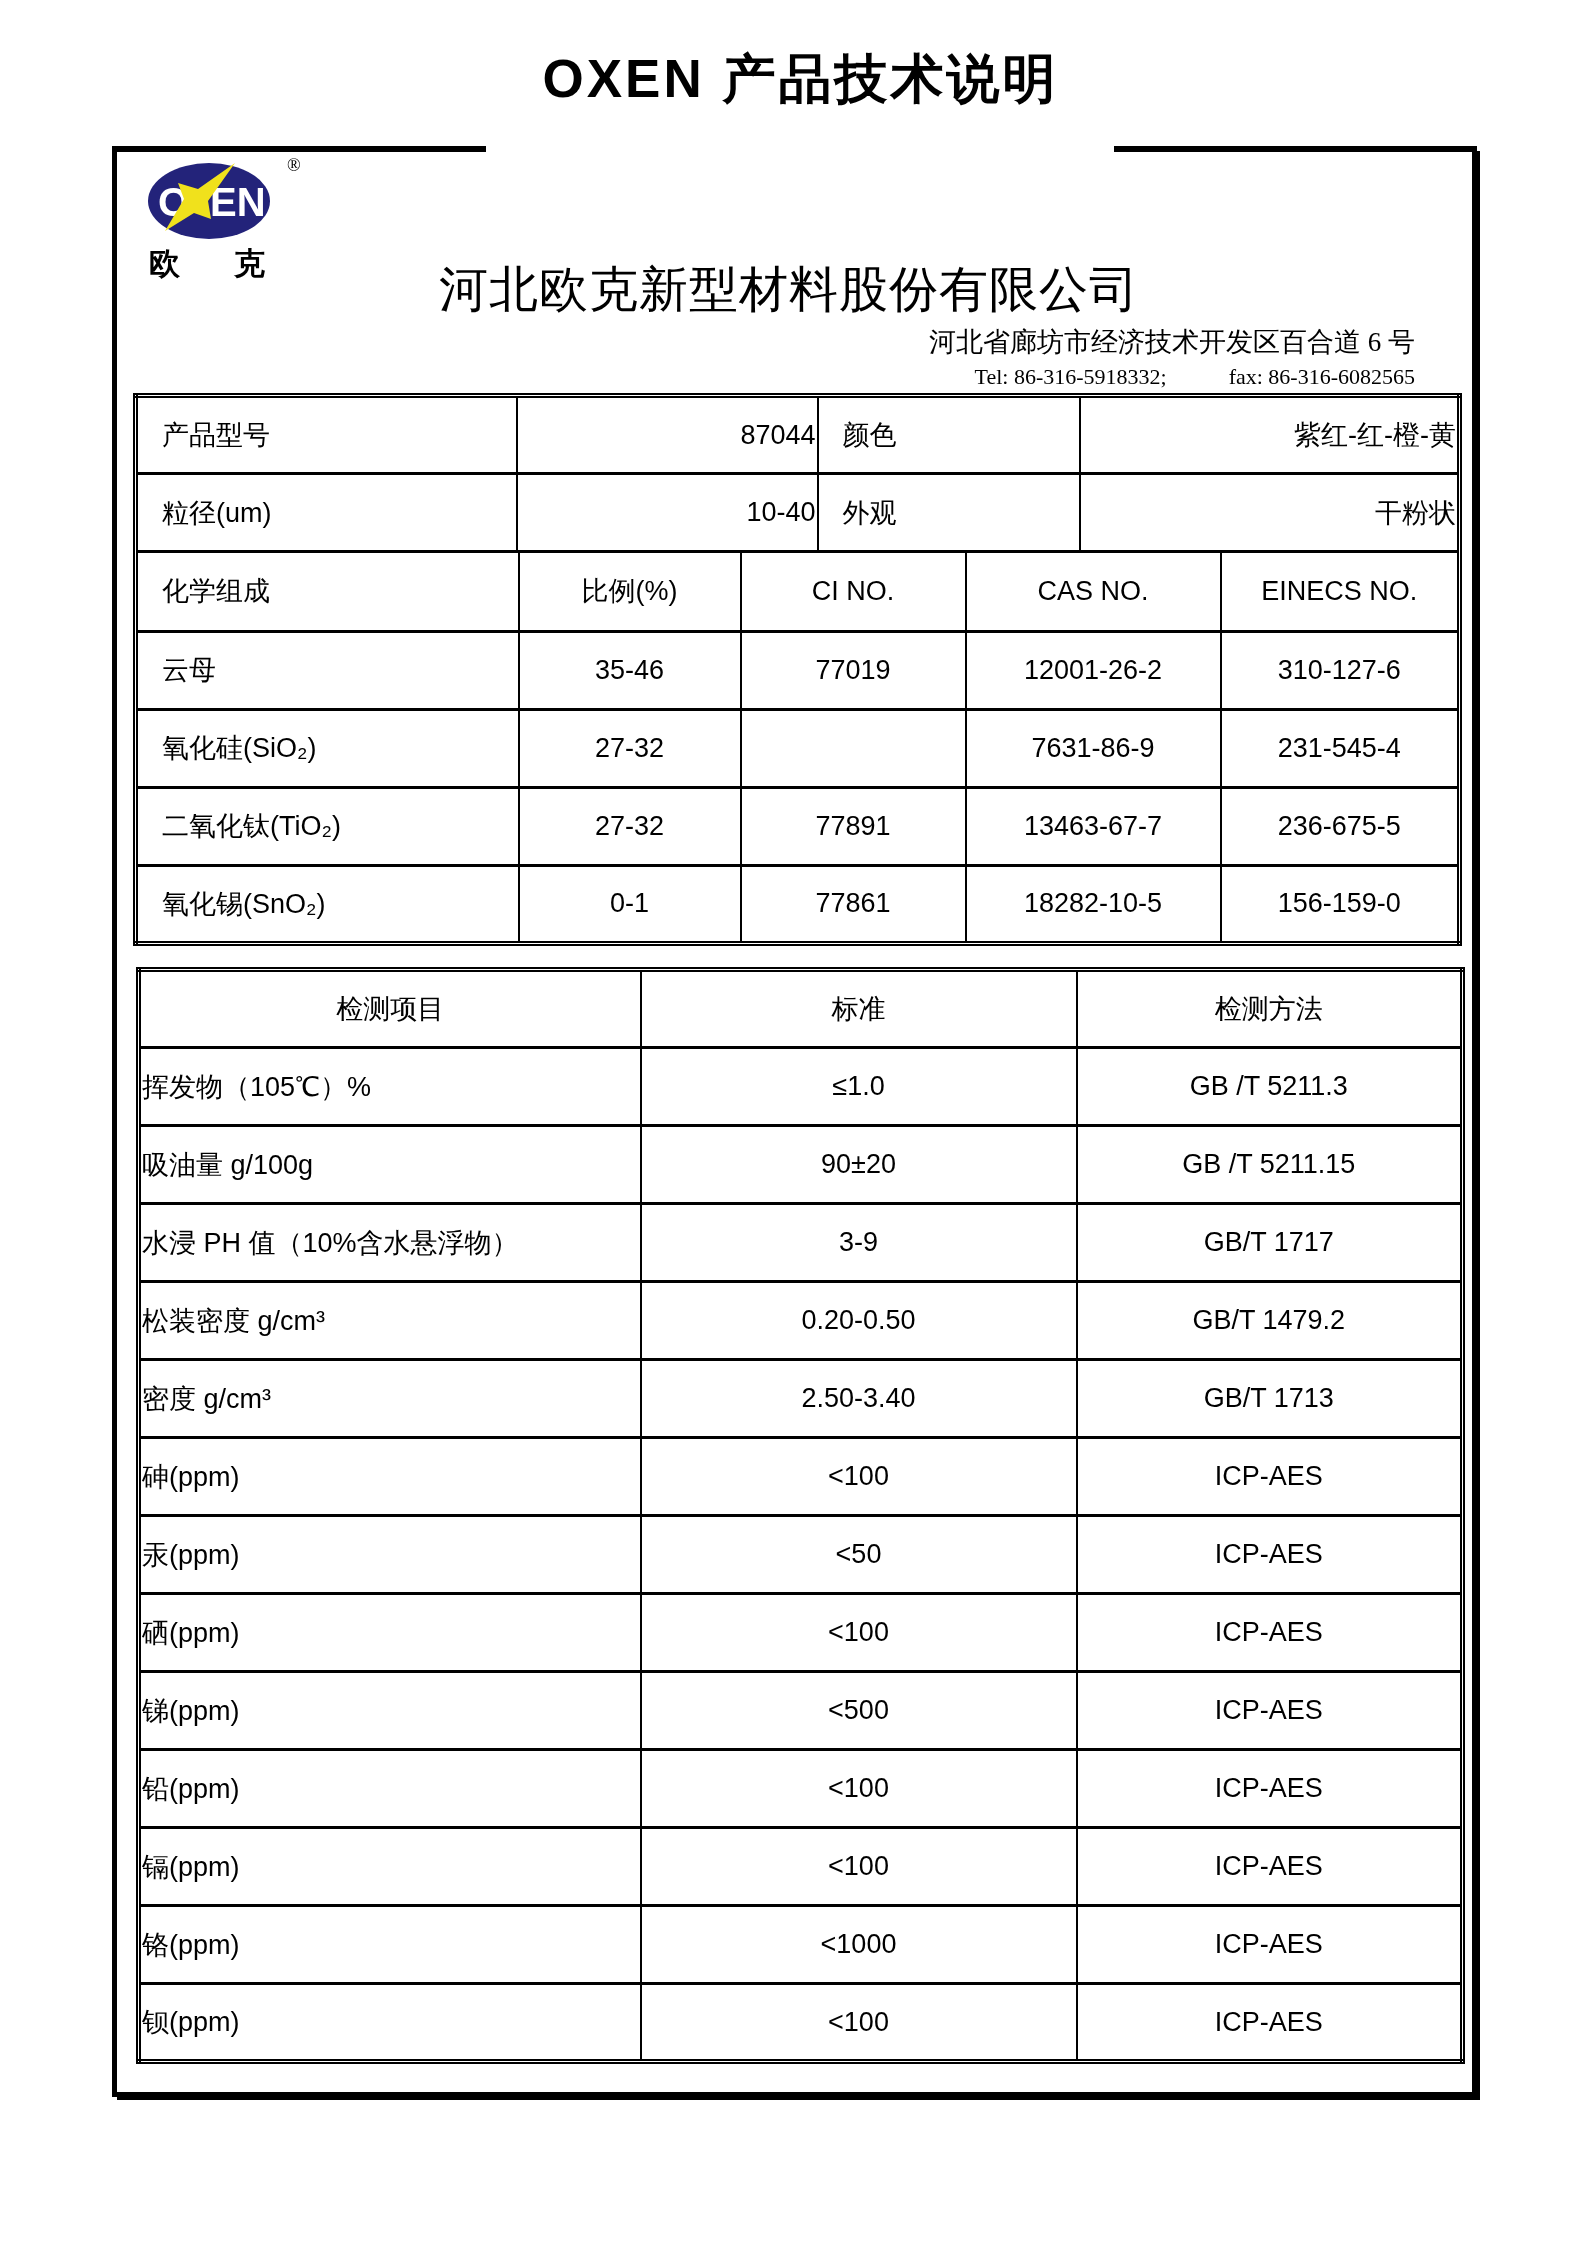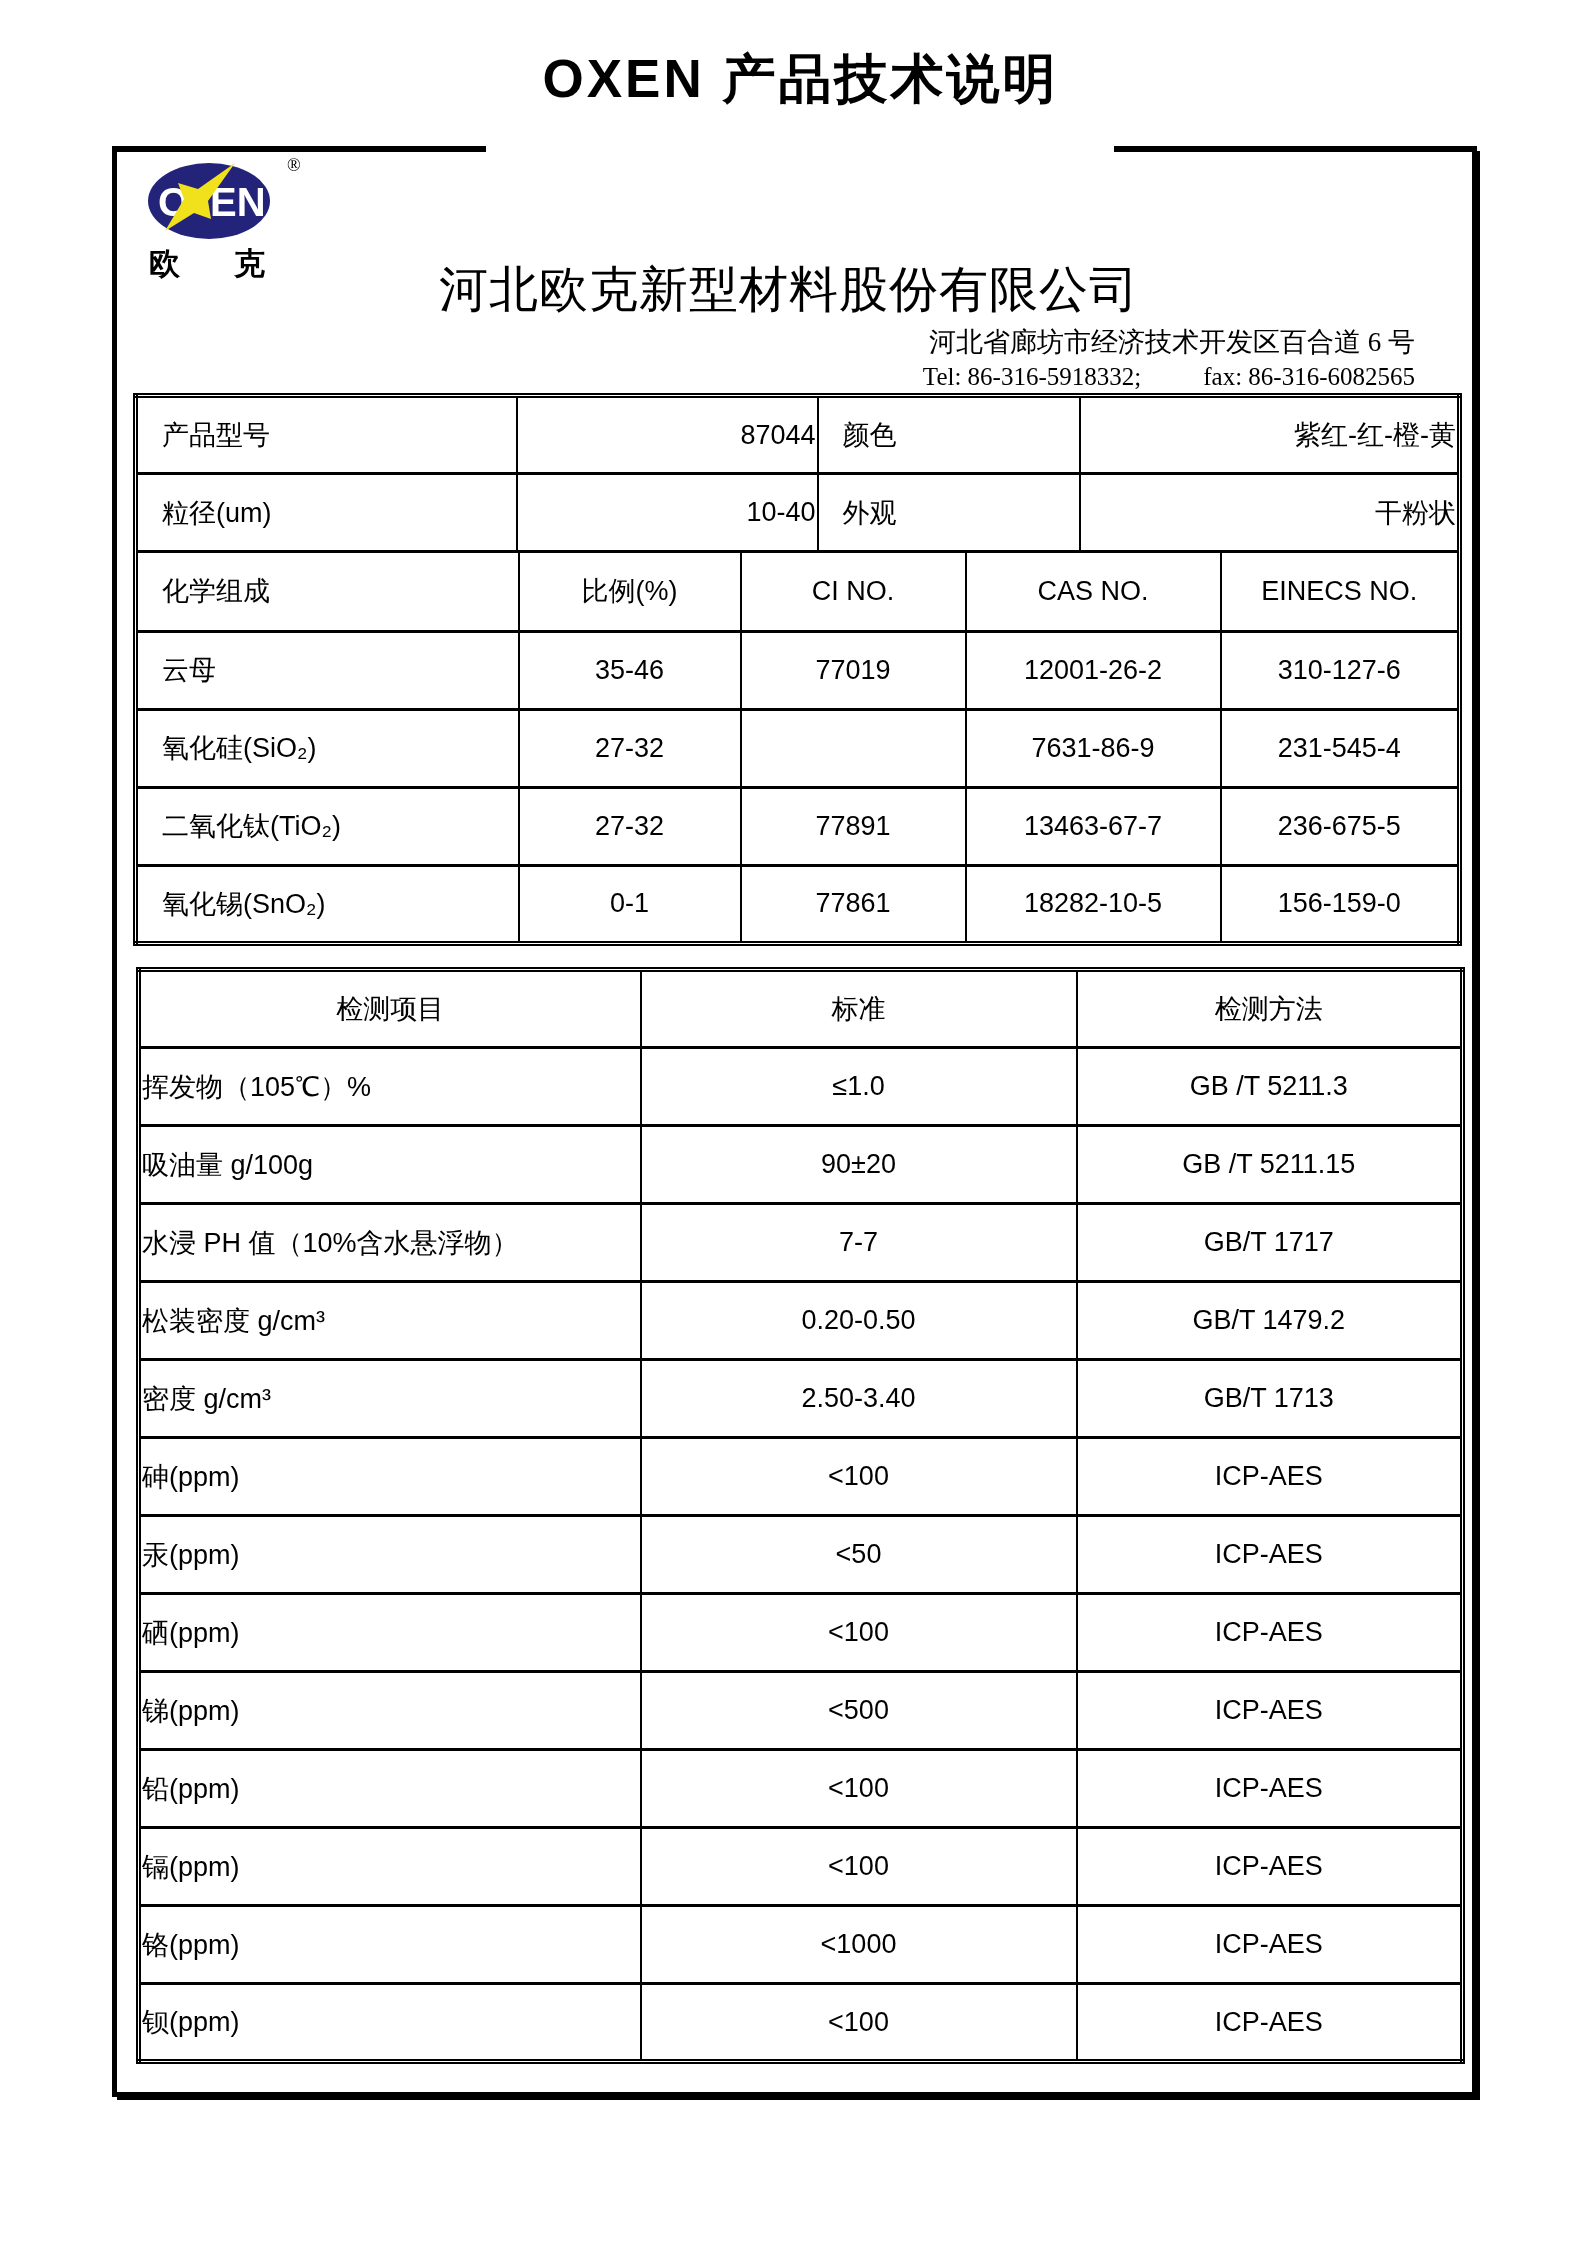--- a/index.html
+++ b/index.html
@@ -26,21 +26,21 @@
   .logo-cjk{display:flex;justify-content:space-between;width:116px;padding:0 2px;
     margin-top:6px;font-size:31px;font-weight:bold;line-height:34px;}
   
   .company-name{
     position:absolute;left:322px;top:78px;font-size:49px;letter-spacing:1px;
     font-family:Liberation Serif, serif;white-space:nowrap;margin-top:33px;
   }
   .address{position:absolute;right:57px;top:180px;text-align:right;
     font-family:"Liberation Serif",serif;}
   .address-line1{font-size:27px;line-height:33px;}
-  .address-line2{font-size:25px;line-height:36px;white-space:nowrap;}
+  .address-line2{font-size:22px;line-height:36px;white-space:nowrap;}
   .address-line2 .fax{margin-left:62px;}
   
   .tbl-wrap1{position:absolute;left:16px;top:247px;}
   .tbl-wrap2{position:absolute;left:19px;top:821px;}
   table{border-collapse:collapse;table-layout:fixed;width:1324px;}
   td{
     border:2px solid #000;border-top-width:3px;border-bottom-width:3px;
     font-size:27px;vertical-align:middle;overflow:hidden;white-space:nowrap;
   }
   tr{height:78px;}
@@ -175,21 +175,21 @@
         <td class="ctr">≤1.0</td>
         <td class="ctr">GB /T 5211.3</td>
       </tr>
       <tr>
         <td>吸油量 g/100g</td>
         <td class="ctr">90±20</td>
         <td class="ctr">GB /T 5211.15</td>
       </tr>
       <tr>
         <td>水浸 PH 值（10%含水悬浮物）</td>
-        <td class="ctr">7-7</td>
+        <td class="ctr">3-9</td>
         <td class="ctr">GB/T 1717</td>
       </tr>
       <tr>
         <td>松装密度 g/cm³</td>
         <td class="ctr">0.20-0.50</td>
         <td class="ctr">GB/T 1479.2</td>
       </tr>
       <tr>
         <td>密度 g/cm³</td>
         <td class="ctr">2.50-3.40</td>

